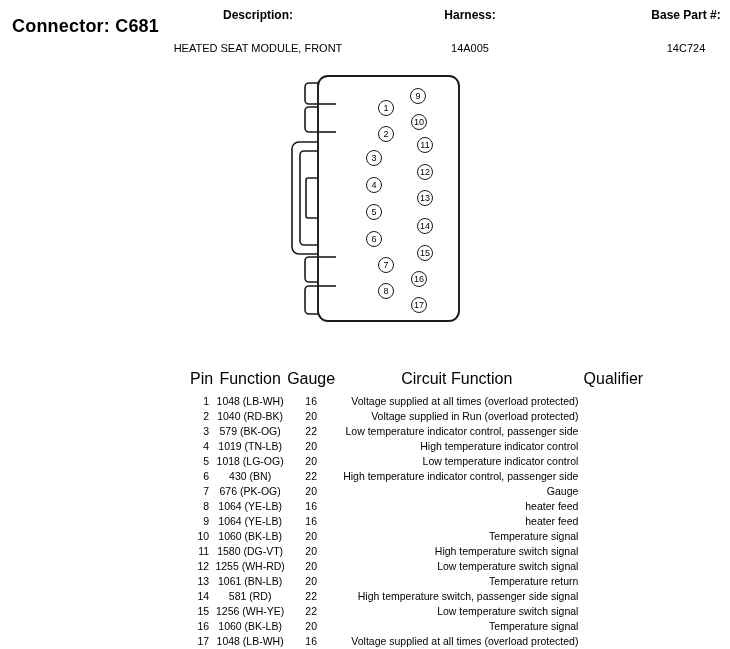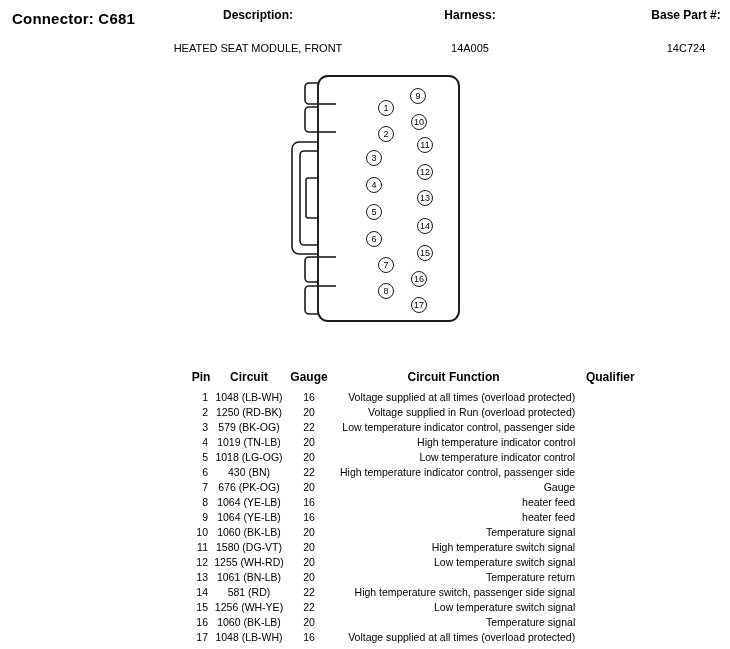--- a/index.html
+++ b/index.html
@@ -5,22 +5,22 @@
   * { margin:0; padding:0; box-sizing:border-box; }
   html,body { overflow:hidden; }
   body {
     width:730px; height:649px;
     background:#ffffff; color:#000;
     font-family:"Liberation Sans", sans-serif;
     position:relative;
   }
   
   .hdr-connector {
-    position:absolute; left:12px; top:10px;
-    font-size:15px; font-weight:bold; letter-spacing:0.2px;
+    position:absolute; left:12px; top:16px;
+    font-size:18px; font-weight:bold; letter-spacing:0.2px;
   }
   .hdr-col { position:absolute; text-align:center; }
   .hdr-desc    { left:150px; top:8px; width:216px; }
   .hdr-harness { left:420px; top:8px; width:100px; }
   .hdr-base    { left:636px; top:8px; width:100px; }
   .hdr-label { font-weight:bold; font-size:12px; }
   .hdr-value { font-size:11px; margin-top:20px; white-space:nowrap; }
   
   .diagram-svg { position:absolute; left:0; top:0; }
   .pin-layer { position:absolute; left:0; top:0; width:730px; height:360px; }
@@ -29,21 +29,21 @@
     border:1.3px solid #1a1a1a; border-radius:50%;
     background:#fff; font-size:9px; line-height:13px;
     display:flex; align-items:center; justify-content:center;
   }
   
   .pin-table {
     position:absolute; left:190px; top:370px;
     border-collapse:collapse; font-size:10.5px;
   }
   .pin-table th {
-    font-size:12px; font-weight:bold; text-align:center;
+    font-size:16px; font-weight:normal; text-align:center;
     padding:0 0 5px 0; white-space:nowrap;
   }
   .pin-table td { height:15px; padding:0; vertical-align:middle; white-space:nowrap; }
   .col-pin       { width:22px; }
   td.col-pin     { text-align:right; padding-right:4px; }
   .col-circuit   { width:74px; }
   td.col-circuit { text-align:center; }
   .col-gauge     { width:46px;margin-left:44px; }
   td.col-gauge   { text-align:center; }
   .col-function  { width:220px; }
@@ -111,37 +111,37 @@
       <div class="pin" style="left: 378px; top: 257px;">7</div>
       <div class="pin" style="left: 411px; top: 271px;">16</div>
       <div class="pin" style="left: 378px; top: 283px;">8</div>
       <div class="pin" style="left: 411px; top: 297px;">17</div>
     </div>
 
   <table class="pin-table">
     <thead>
       <tr>
         <th class="col-pin">Pin</th>
-        <th class="col-circuit">Circuit</th>
+        <th class="col-circuit">Function</th>
         <th class="col-gauge">Gauge</th>
         <th class="col-function">Circuit Function</th>
         <th class="col-qualifier">Qualifier</th>
       </tr>
     </thead>
     <tbody>
         <tr>
           <td class="col-pin">1</td>
           <td class="col-circuit">1048 (LB-WH)</td>
           <td class="col-gauge">16</td>
           <td class="col-function">Voltage supplied at all times (overload protected)</td>
           <td class="col-qualifier"></td>
         </tr>
         <tr>
           <td class="col-pin">2</td>
-          <td class="col-circuit">1250 (RD-BK)</td>
+          <td class="col-circuit">1040 (RD-BK)</td>
           <td class="col-gauge">20</td>
           <td class="col-function">Voltage supplied in Run (overload protected)</td>
           <td class="col-qualifier"></td>
         </tr>
         <tr>
           <td class="col-pin">3</td>
           <td class="col-circuit">579 (BK-OG)</td>
           <td class="col-gauge">22</td>
           <td class="col-function">Low temperature indicator control, passenger side</td>
           <td class="col-qualifier"></td>

